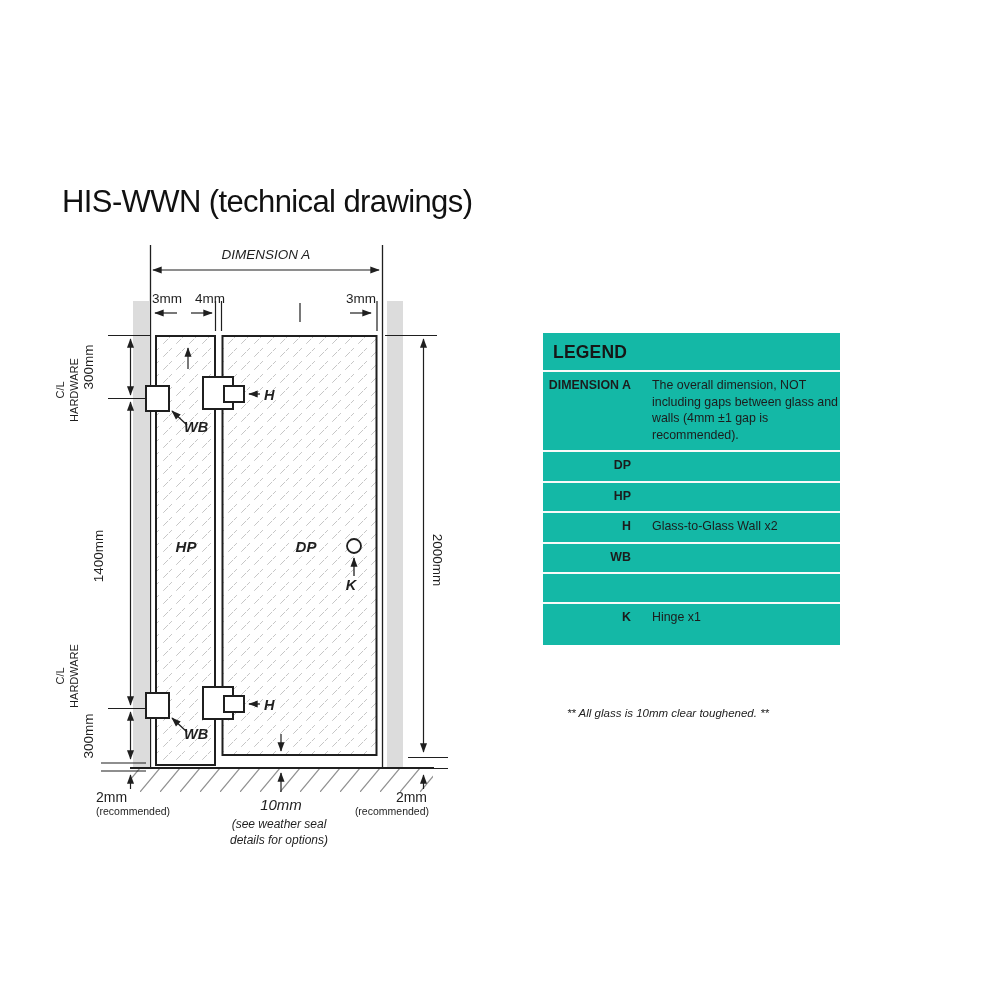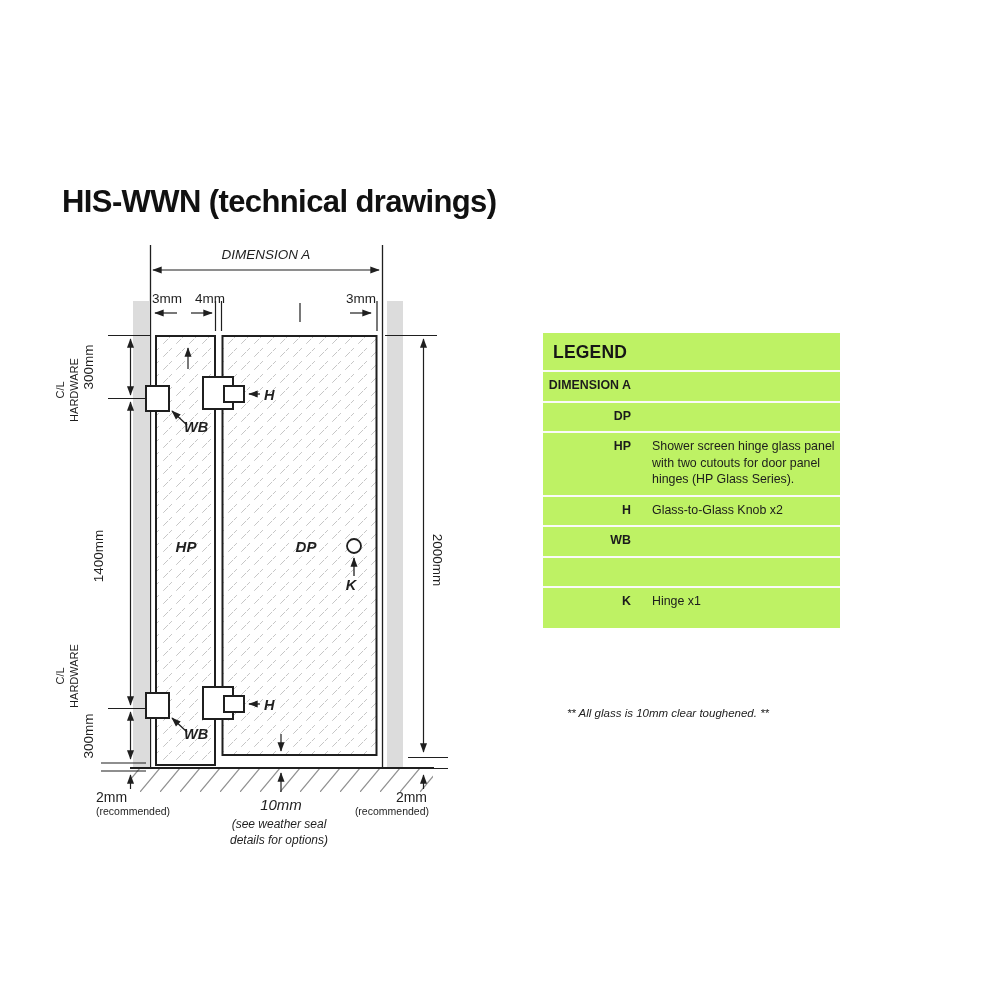--- a/index.html
+++ b/index.html
@@ -1,35 +1,35 @@
 <!DOCTYPE html>
 <html><head>
 <meta charset="utf-8">
 <style>
   html,body{margin:0;padding:0;}
   body{
     width:1000px;height:1000px;position:relative;background:#ffffff;
     font-family:"Liberation Sans",sans-serif;color:#1c1c1c;overflow:hidden;
   }
   .title{
-    position:absolute;left:62px;top:184px;font-size:31px;font-weight:bold;
+    position:absolute;left:62px;top:184px;font-size:31px;font-weight:normal;
     letter-spacing:-0.6px;color:#111;white-space:nowrap;text-align:center;
   }
   svg{position:absolute;left:0;top:0;}
   svg text{fill:#1f1f1f;font-family:"Liberation Sans",sans-serif;}
   .dimtxt{font-size:13.5px;}
   .smalltxt{font-size:11px;}
   .ital{font-style:italic;}
   .hwlbl{font-size:14.5px;font-weight:bold;font-style:italic;}
   .panellbl{font-size:15px;font-weight:bold;font-style:italic;}
   .bigdim{font-size:14px;}
   .rec{font-size:10.5px;}
 
   .legend{
-    position:absolute;left:543px;top:333px;width:297px;background:#bef264;
+    position:absolute;left:543px;top:333px;width:297px;background:#14b8a6;
     padding-bottom:12px;
   }
   .legend-title{
     font-size:17.5px;font-weight:bold;padding:9px 0 7px 10px;letter-spacing:.2px;color:#161616;
   }
   .legend-row{display:flex;border-top:2px solid #fafaf9;padding:5px 0 7px;}
   .legend-row.empty{min-height:16px;}
   .term{width:88px;text-align:right;font-weight:bold;font-size:12.4px;flex:none;line-height:1.33;}
   .desc{margin-left:21px;width:193px;font-size:12.4px;line-height:1.33;}
   .desc.nowrap{white-space:nowrap;width:auto;overflow:visible;}
@@ -167,34 +167,34 @@
   <circle cx="354" cy="546" r="7" fill="#ffffff" stroke="#1f1f1f" stroke-width="1.8"></circle>
   <line x1="354" y1="576" x2="354" y2="558" stroke="#1f1f1f" stroke-width="1.3" marker-end="url(#aE)"></line>
   <text x="351" y="590" text-anchor="middle" class="hwlbl">K</text>
 </svg>
 
 <div class="legend">
   <div class="legend-title">LEGEND</div>
 
   <div class="legend-row">
     <div class="term">DIMENSION A</div>
+    <div class="desc">The overall dimension, NOT including gaps between glass and walls (4mm ±1 gap is recommended).</div>
   </div>
 
   <div class="legend-row">
     <div class="term">DP</div>
   </div>
 
   <div class="legend-row">
     <div class="term">HP</div>
-    <div class="desc">Shower screen hinge glass panel with two cutouts for door panel hinges (HP Glass Series).</div>
   </div>
 
   <div class="legend-row">
     <div class="term">H</div>
-    <div class="desc">Glass-to-Glass Knob x2</div>
+    <div class="desc">Glass-to-Glass Wall x2</div>
   </div>
 
   <div class="legend-row">
     <div class="term">WB</div>
   </div>
 
   <div class="legend-row empty">
     <div class="term"></div>
     <div class="desc"></div>
   </div>

